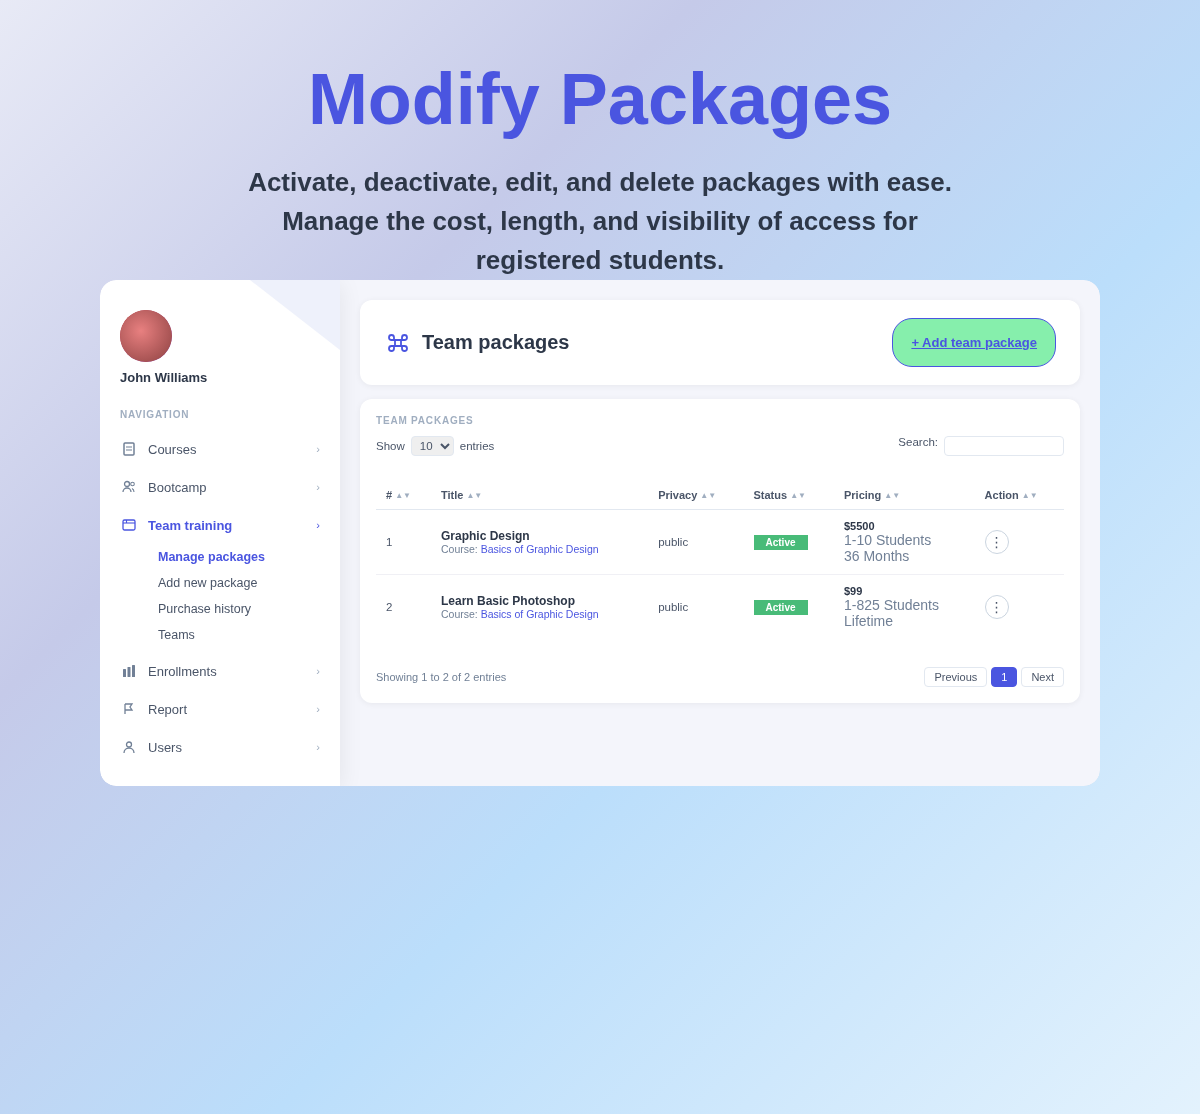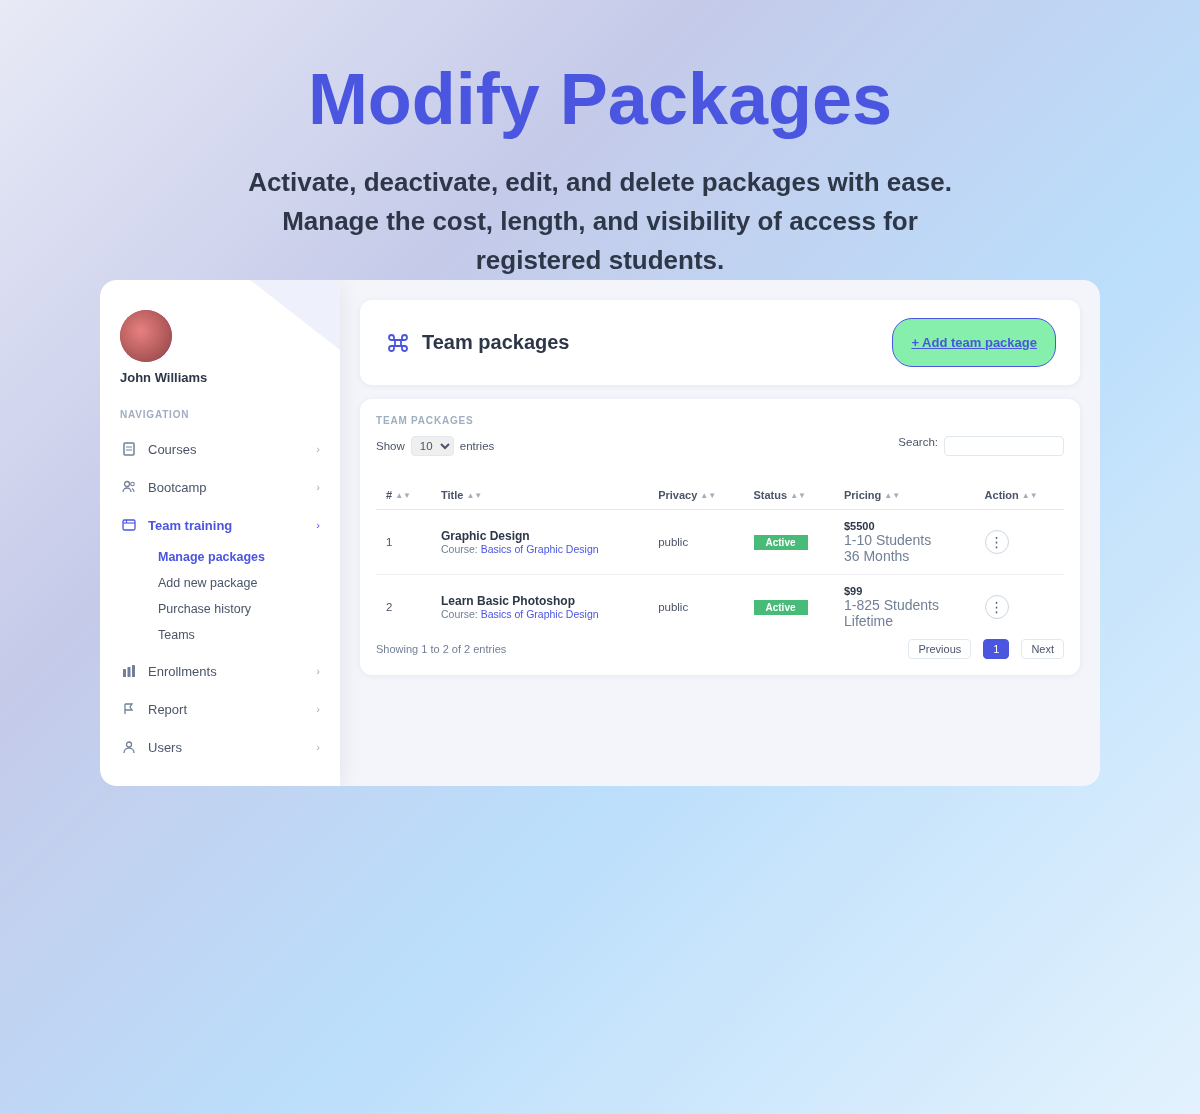--- a/index.html
+++ b/index.html
@@ -265,28 +265,28 @@
       align-items: center;
       justify-content: center;
       cursor: pointer;
       color: #4a5568;
       font-size: 14px;
     }
     .table-footer {
       display: flex;
       align-items: center;
       justify-content: space-between;
-      margin-top: 0;
+      margin-top: 28px;
       font-size: 11px;
       color: #718096;
     }
     .pagination {
       display: flex;
       align-items: center;
-      gap: 12px;
+      gap: 4px;
     }
     .page-btn {
       padding: 3px 9px;
       border: 1px solid #e2e8f0;
       border-radius: 4px;
       font-size: 11px;
       cursor: pointer;
       background: #fff;
       color: #4a5568;
     }

